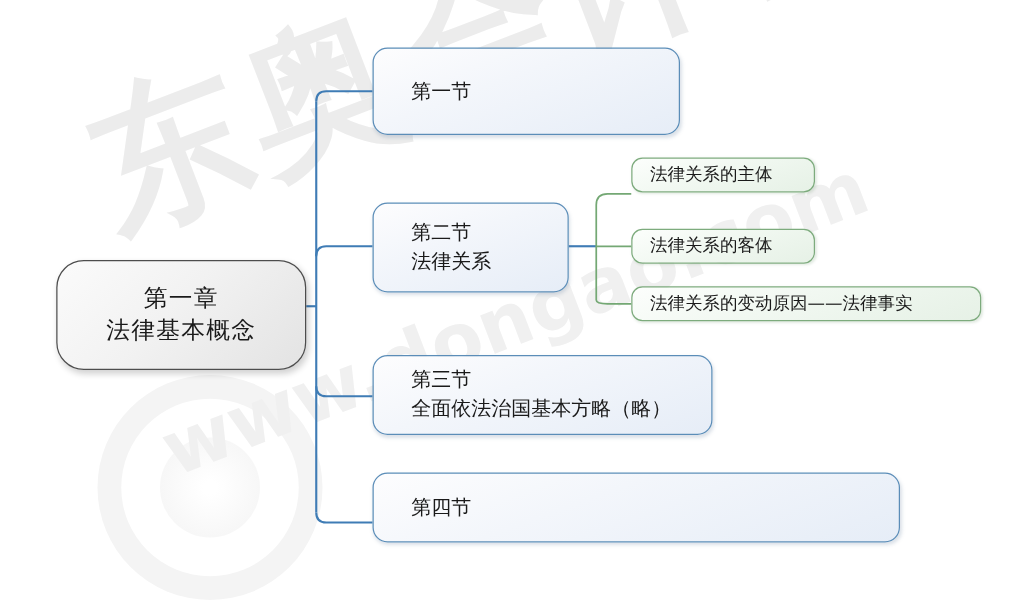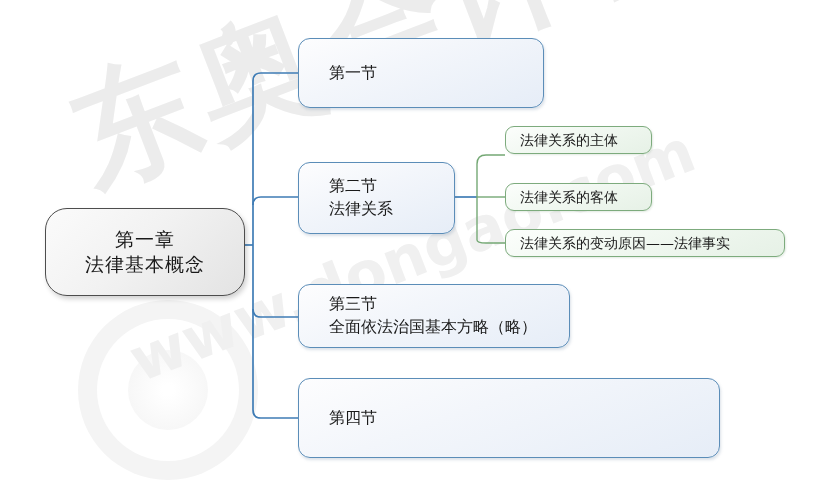--- a/index.html
+++ b/index.html
@@ -206,21 +206,21 @@
     </div>
   </div>
 
   <div class="node node-blue" style="left:298px; top:284px; width:272px; height:64px;">
     <div class="lines">
       <span class="l1">第三节</span>
       <span class="l2">全面依法治国基本方略（略）</span>
     </div>
   </div>
 
-  <div class="node node-blue" style="left:298px; top:378px; width:422px; height:80px;">
+  <div class="node node-blue" style="left:298px; top:378px; width:422px; height:56px;">
     <div class="lines">
       <span class="l1">第四节</span>
     </div>
   </div>
 
   <div class="node node-green" style="left:505px; top:126px; width:147px; height:28px;">
     <span class="lines">法律关系的主体</span>
   </div>
 
   <div class="node node-green" style="left:505px; top:229px; width:280px; height:28px;">

